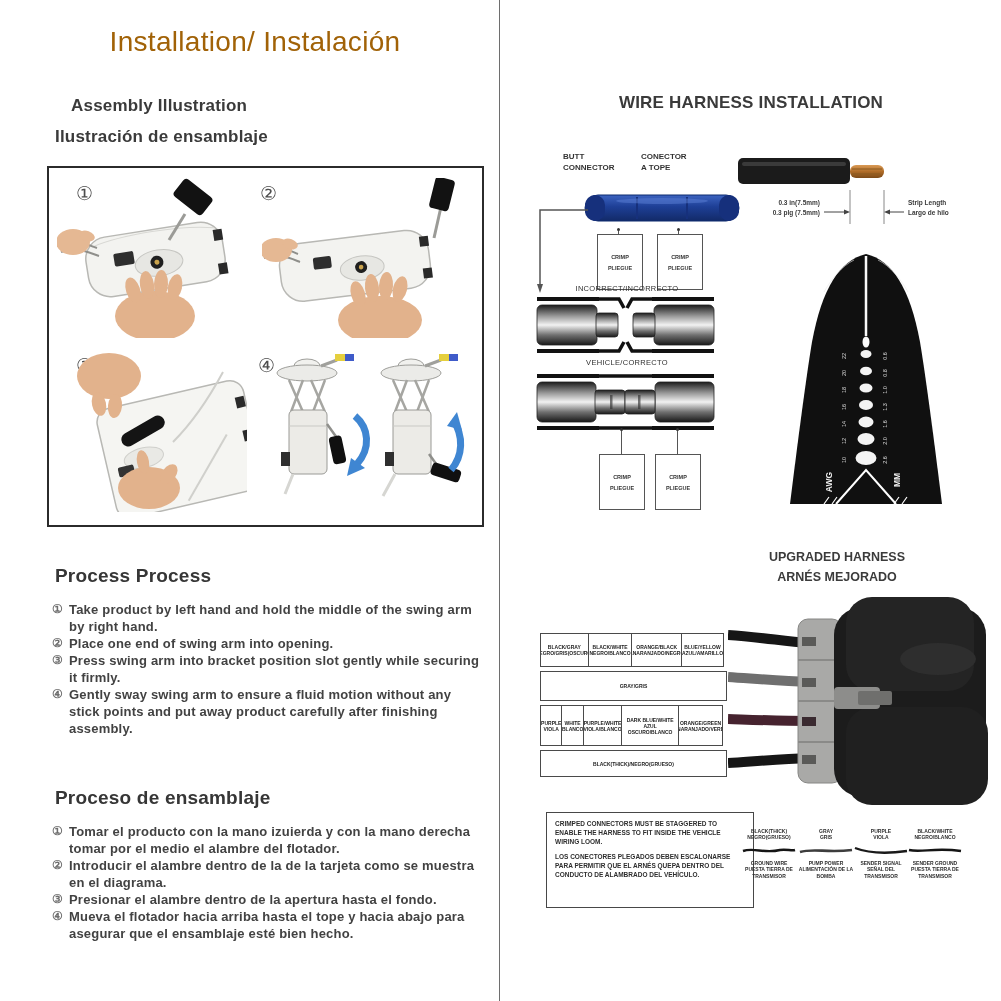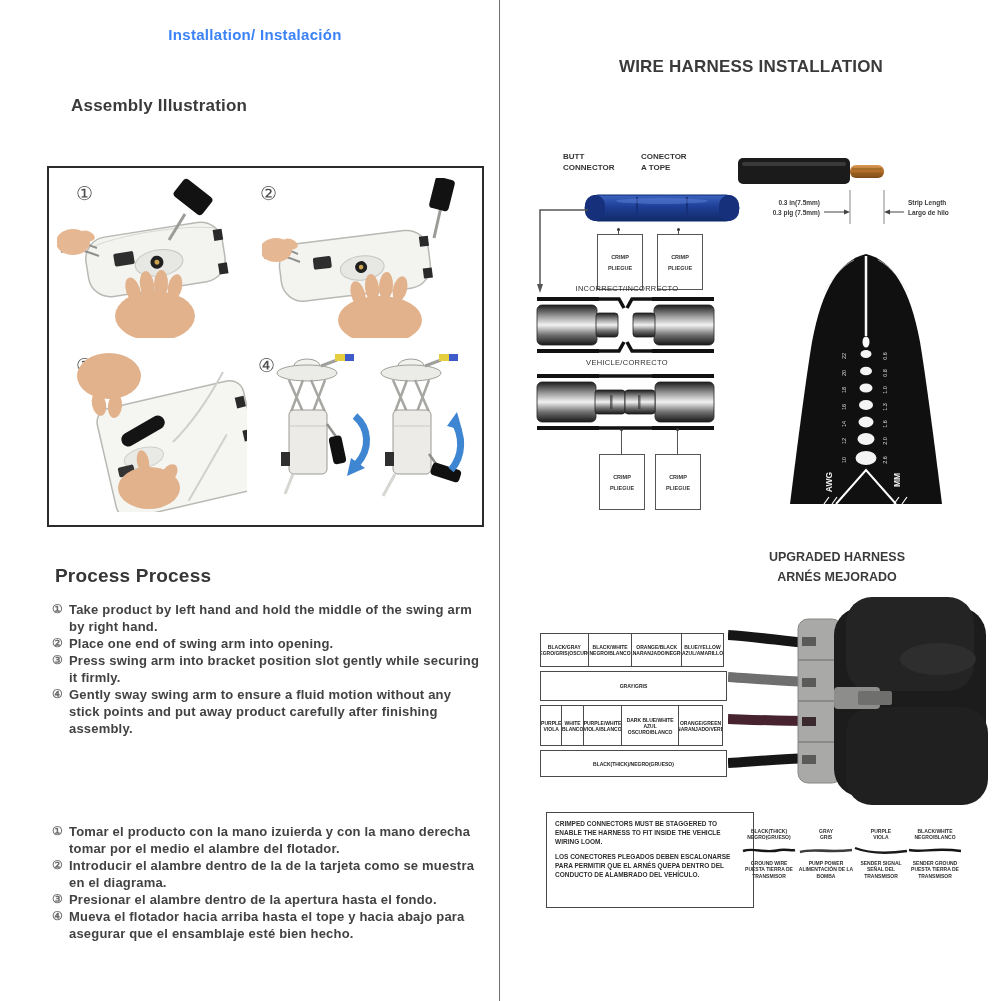--- a/index.html
+++ b/index.html
@@ -1,29 +1,29 @@
 <!DOCTYPE html>
 <html><head>
 <meta charset="utf-8">
 <style>
   html,body{margin:0;padding:0;background:#fff;}
   .canvas{position:relative;width:1001px;height:1001px;background:#ffffff;overflow:hidden;
           font-family:"Liberation Sans",sans-serif;color:#3a3a3a;}
   .abs{position:absolute;}
-  .ttl{font-size:15px;font-weight:bold;text-align:center;letter-spacing:.3px;color:#3b82f6;}
+  .ttl{font-size:28px;font-weight:normal;text-align:center;letter-spacing:.3px;color:#a16207;}
   .h1{font-size:17px;font-weight:bold;color:#3a3a3a;letter-spacing:.2px;}
   .h2{font-size:19px;font-weight:bold;color:#363636;letter-spacing:.2px;}
   .steps{display:block;}
   .step{display:flex;align-items:flex-start;font-size:13px;line-height:17px;font-weight:bold;
         color:#424242;letter-spacing:.2px;}
   .sn{flex:0 0 17px;width:17px;color:#6e6e6e;font-size:12px;}
   .st{flex:1;}
   .illus-box{border:2px solid #2b2b2b;background:#fff;}
   .pn{font-size:19px;color:#4d4d4d;font-weight:normal;}
-  .rhead{font-size:17px;font-weight:bold;text-align:center;color:#3a3a3a;letter-spacing:.2px;}
+  .rhead{font-size:17px;font-weight:bold;text-align:center;color:#3a3a3a;letter-spacing:.2px;margin-top:36px;}
   .tinylbl{font-size:8px;font-weight:bold;text-align:left;line-height:11px;color:#333;}
   .seclbl{font-size:7.5px;font-weight:normal;text-align:center;color:#2f2f2f;letter-spacing:.3px;}
   .crimpbox{width:44px;height:54px;border:1.5px solid #555;background:#fff;display:flex;
             flex-direction:column;align-items:center;justify-content:center;gap:5px;
             font-size:5.5px;font-weight:bold;color:#333;text-align:center;}
   .leader{width:1px;background:#555;}
   .ldot{width:3px;height:3px;background:#333;border-radius:50%;}
   .colhead{font-size:12.5px;font-weight:bold;text-align:center;line-height:20px;color:#3b3b3b;}
   .trow{position:absolute;left:0;display:flex;width:100%;}
   .tcell{border:1px solid #4a4a4a;margin-right:-1px;background:#fff;box-sizing:border-box;
@@ -40,20 +40,21 @@
 </head>
 <body>
 
 <div class="canvas">
 
   <div class="abs divider" style="left:499px;top:0;height:1001px;"></div>
 
   <div class="abs ttl" style="left:30px;top:26px;width:450px;">Installation/ Instalación</div>
 
   <div class="abs h1" style="left:71px;top:96px;">Assembly Illustration</div>
+  <div class="abs h1" style="left:55px;top:127px;">Ilustración de ensamblaje</div>
 
   <div class="abs illus-box" style="left:47px;top:166px;width:433px;height:357px;"></div>
 
   <span class="abs pn" style="left:76px;top:182px;">①</span>
   <span class="abs pn" style="left:260px;top:182px;">②</span>
   <span class="abs pn" style="left:76px;top:354px;">③</span>
   <span class="abs pn" style="left:258px;top:354px;">④</span>
 
   <svg class="abs" style="left:57px;top:178px;" width="190" height="160" viewBox="0 0 190 160">
     <g transform="rotate(-9 95 85)">
@@ -180,20 +181,21 @@
     <div class="step">
       <span class="sn">③</span>
       <span class="st">Press swing arm into bracket position slot gently while securing it firmly.</span>
     </div>
     <div class="step">
       <span class="sn">④</span>
       <span class="st">Gently sway swing arm to ensure a fluid motion without any stick points and put away product carefully after finishing assembly.</span>
     </div>
   </div>
 
+  <div class="abs h2" style="left:55px;top:787px;">Proceso de ensamblaje</div>
   <div class="abs steps" style="left:52px;top:823px;width:432px;">
     <div class="step">
       <span class="sn">①</span>
       <span class="st">Tomar el producto con la mano izuierda y con la mano derecha tomar por el medio el alambre del flotador.</span>
     </div>
     <div class="step">
       <span class="sn">②</span>
       <span class="st">Introducir el alambre dentro de la de la tarjeta como se muestra en el diagrama.</span>
     </div>
     <div class="step">

